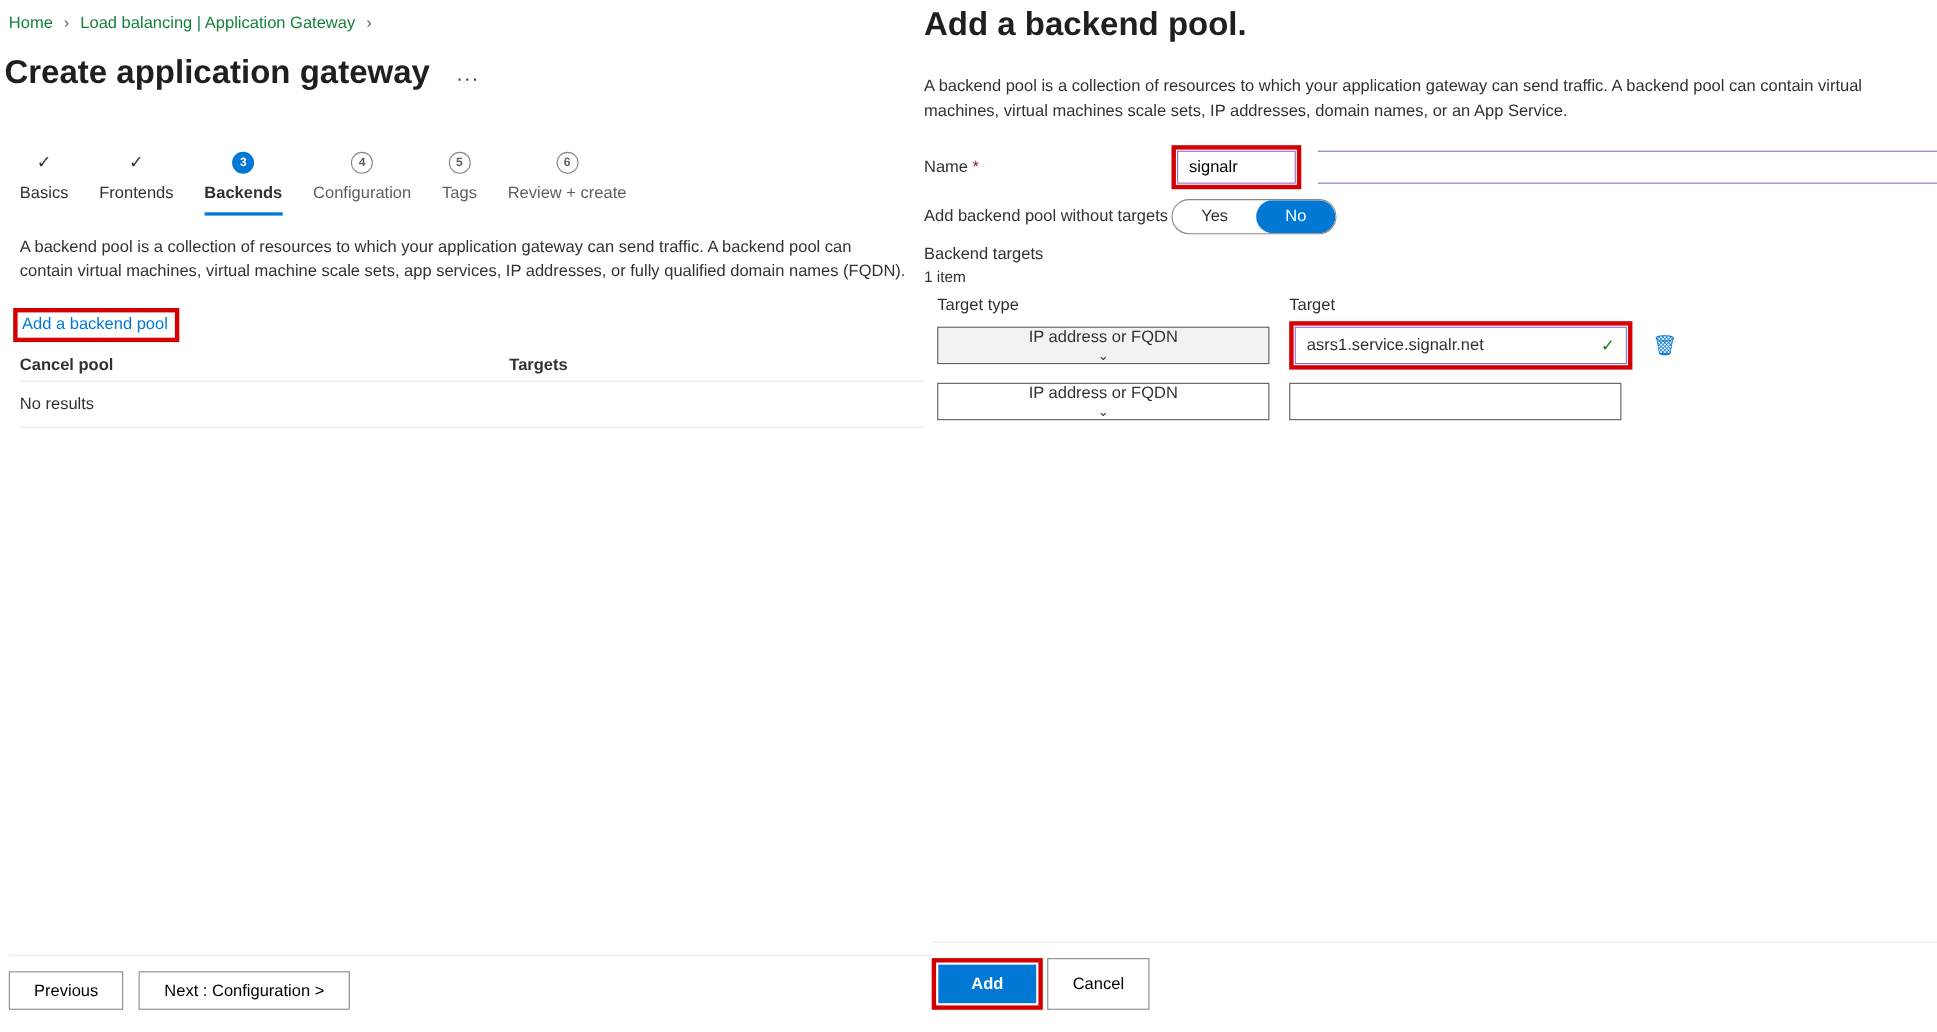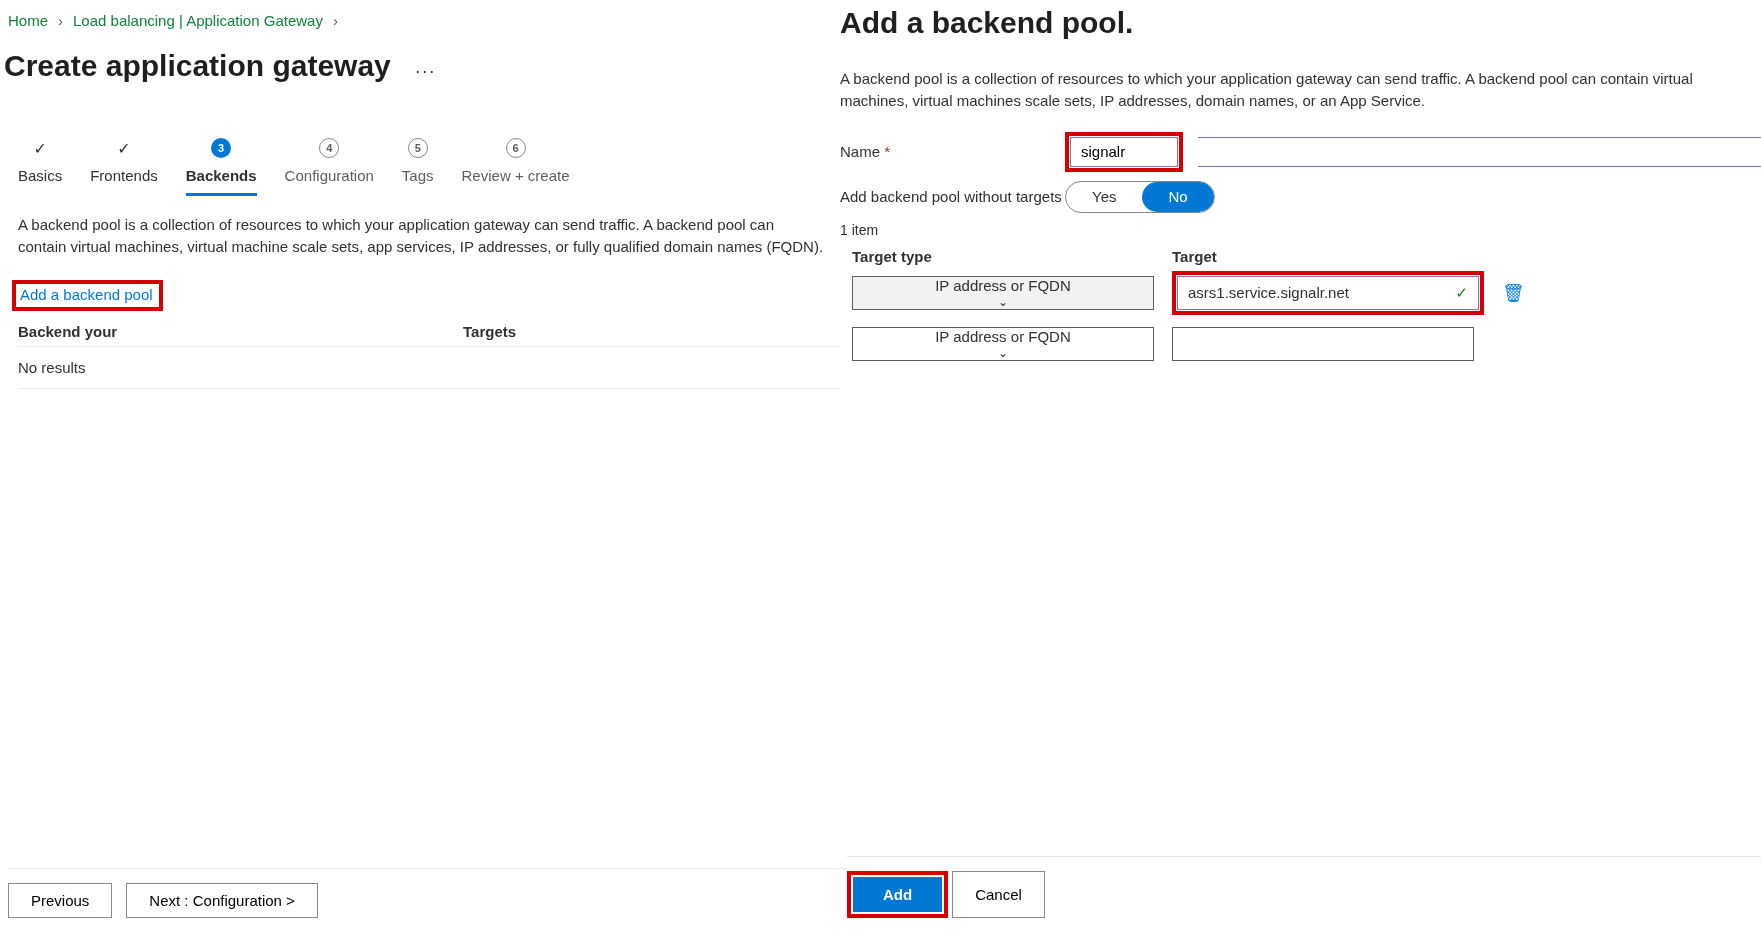--- a/index.html
+++ b/index.html
@@ -228,21 +228,21 @@
     margin-top: 8px;
   }
   .item-count { font-size: 14px; margin: 4px 0 4px 0; }
 
   
   .targets {
     padding-left: 12px;
   }
   .targets-head {
     display: flex;
-    font-weight: 700;
+    font-weight: 400;
     font-size: 15px;
     padding: 6px 0;
   }
   .targets-head .c1 { width: 320px; }
   .targets-row {
     display: flex;
     align-items: center;
     gap: 18px;
     margin-bottom: 12px;
   }
@@ -357,21 +357,21 @@
   <p class="intro-text">A backend pool is a collection of resources to which your application gateway can send traffic. A backend pool can contain virtual machines, virtual machine scale sets, app services, IP addresses, or fully qualified domain names (FQDN).</p>
 
   <div class="add-link-wrap">
     <span class="red-box">
       <a href="#" class="add-link">Add a backend pool</a>
     </span>
   </div>
 
   <div class="tbl">
     <div class="tbl-head">
-      <div class="col1">Backend your</div>
+      <div class="col1">Cancel pool</div>
       <div>Targets</div>
     </div>
     <div class="tbl-row">No results</div>
   </div>
 
   <div class="footer">
     <button class="btn-outline">Previous</button>
     <button class="btn-outline">Next : Configuration &gt;</button>
   </div>
 </div>
@@ -395,20 +395,21 @@
     </div>
 
     <div class="form-row">
       <div class="form-label" style="line-height:1.3;">Add backend pool without targets</div>
       <div class="toggle">
         <span>Yes</span>
         <span class="sel">No</span>
       </div>
     </div>
 
+    <div class="section-label">Backend targets</div>
     <div class="item-count">1 item</div>
 
     <div class="targets">
       <div class="targets-head">
         <div class="c1">Target type</div>
         <div>Target</div>
       </div>
 
       <div class="targets-row">
         <div class="select shaded">

